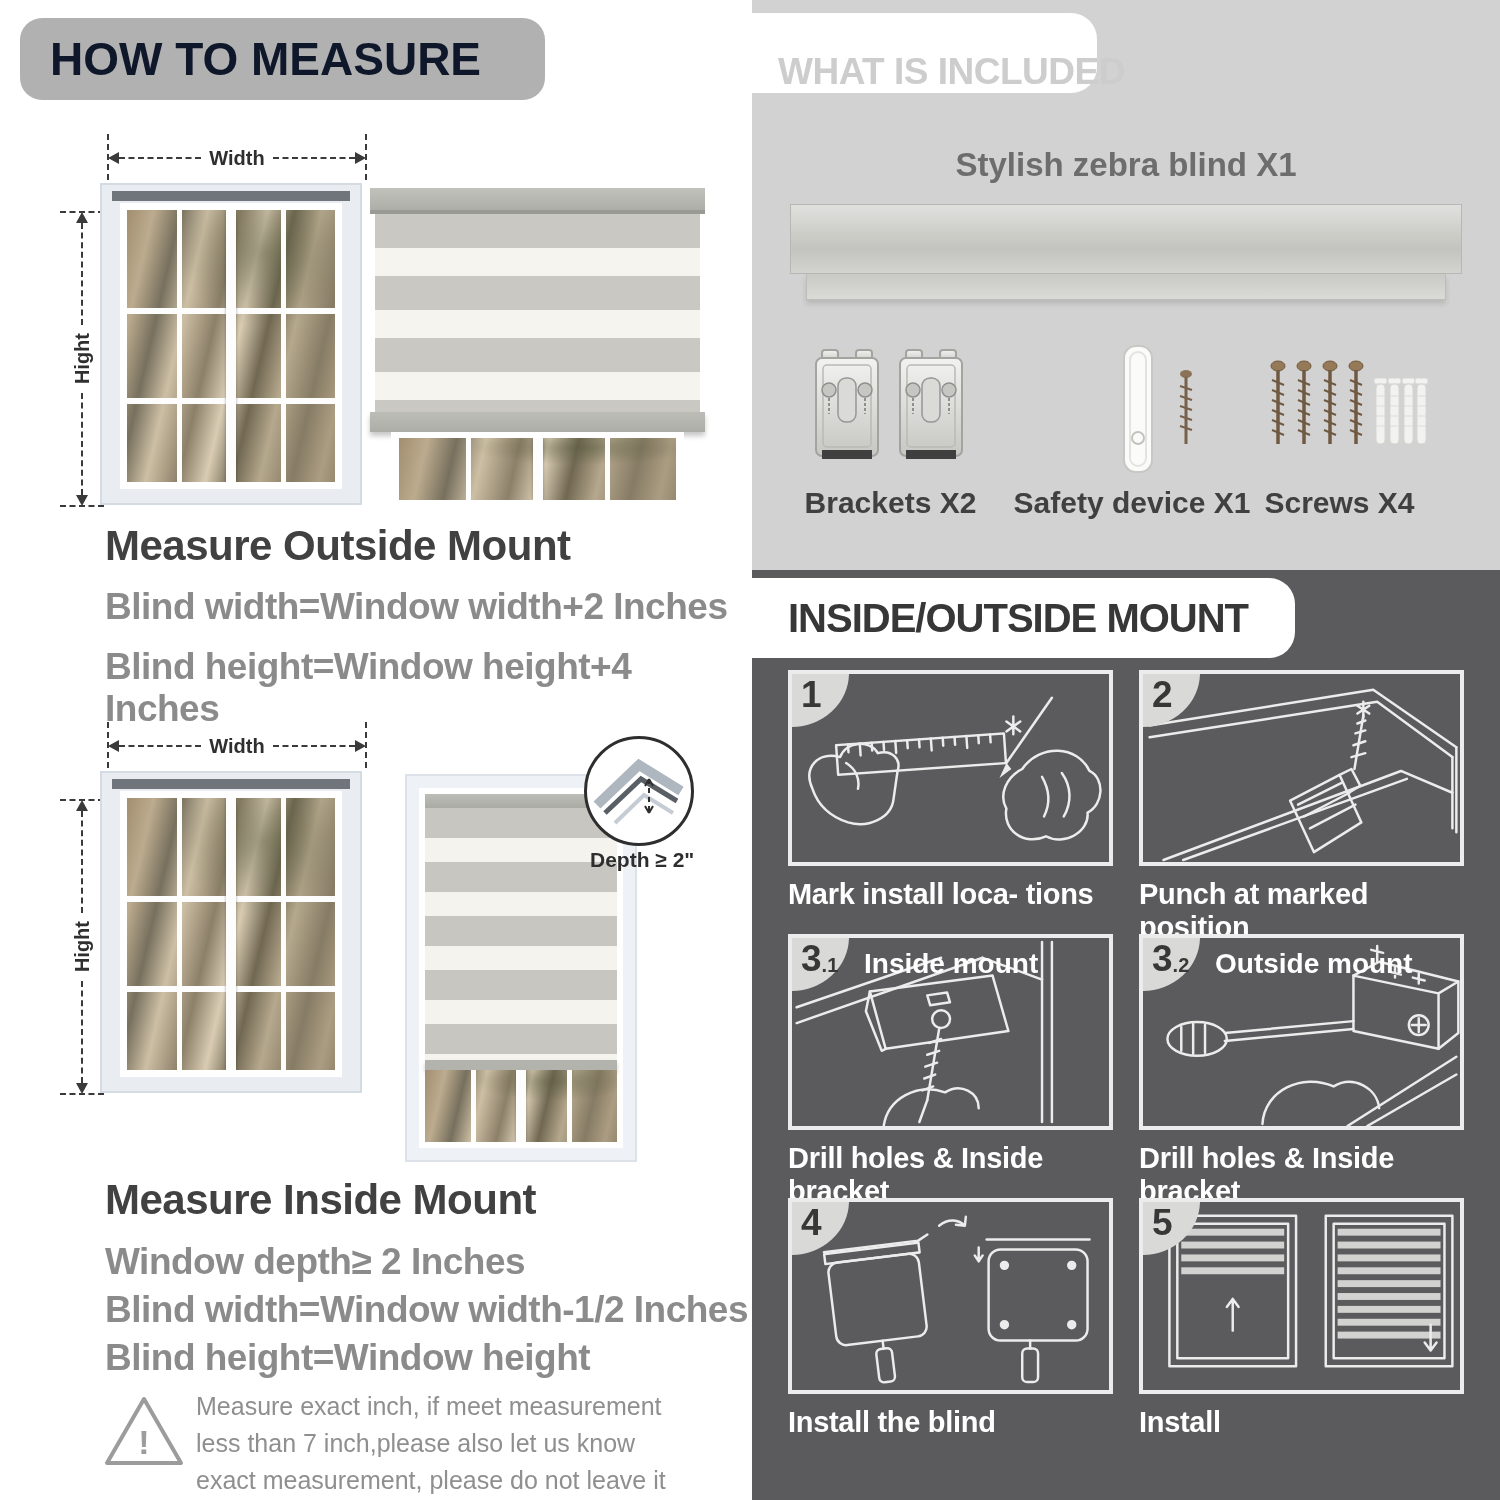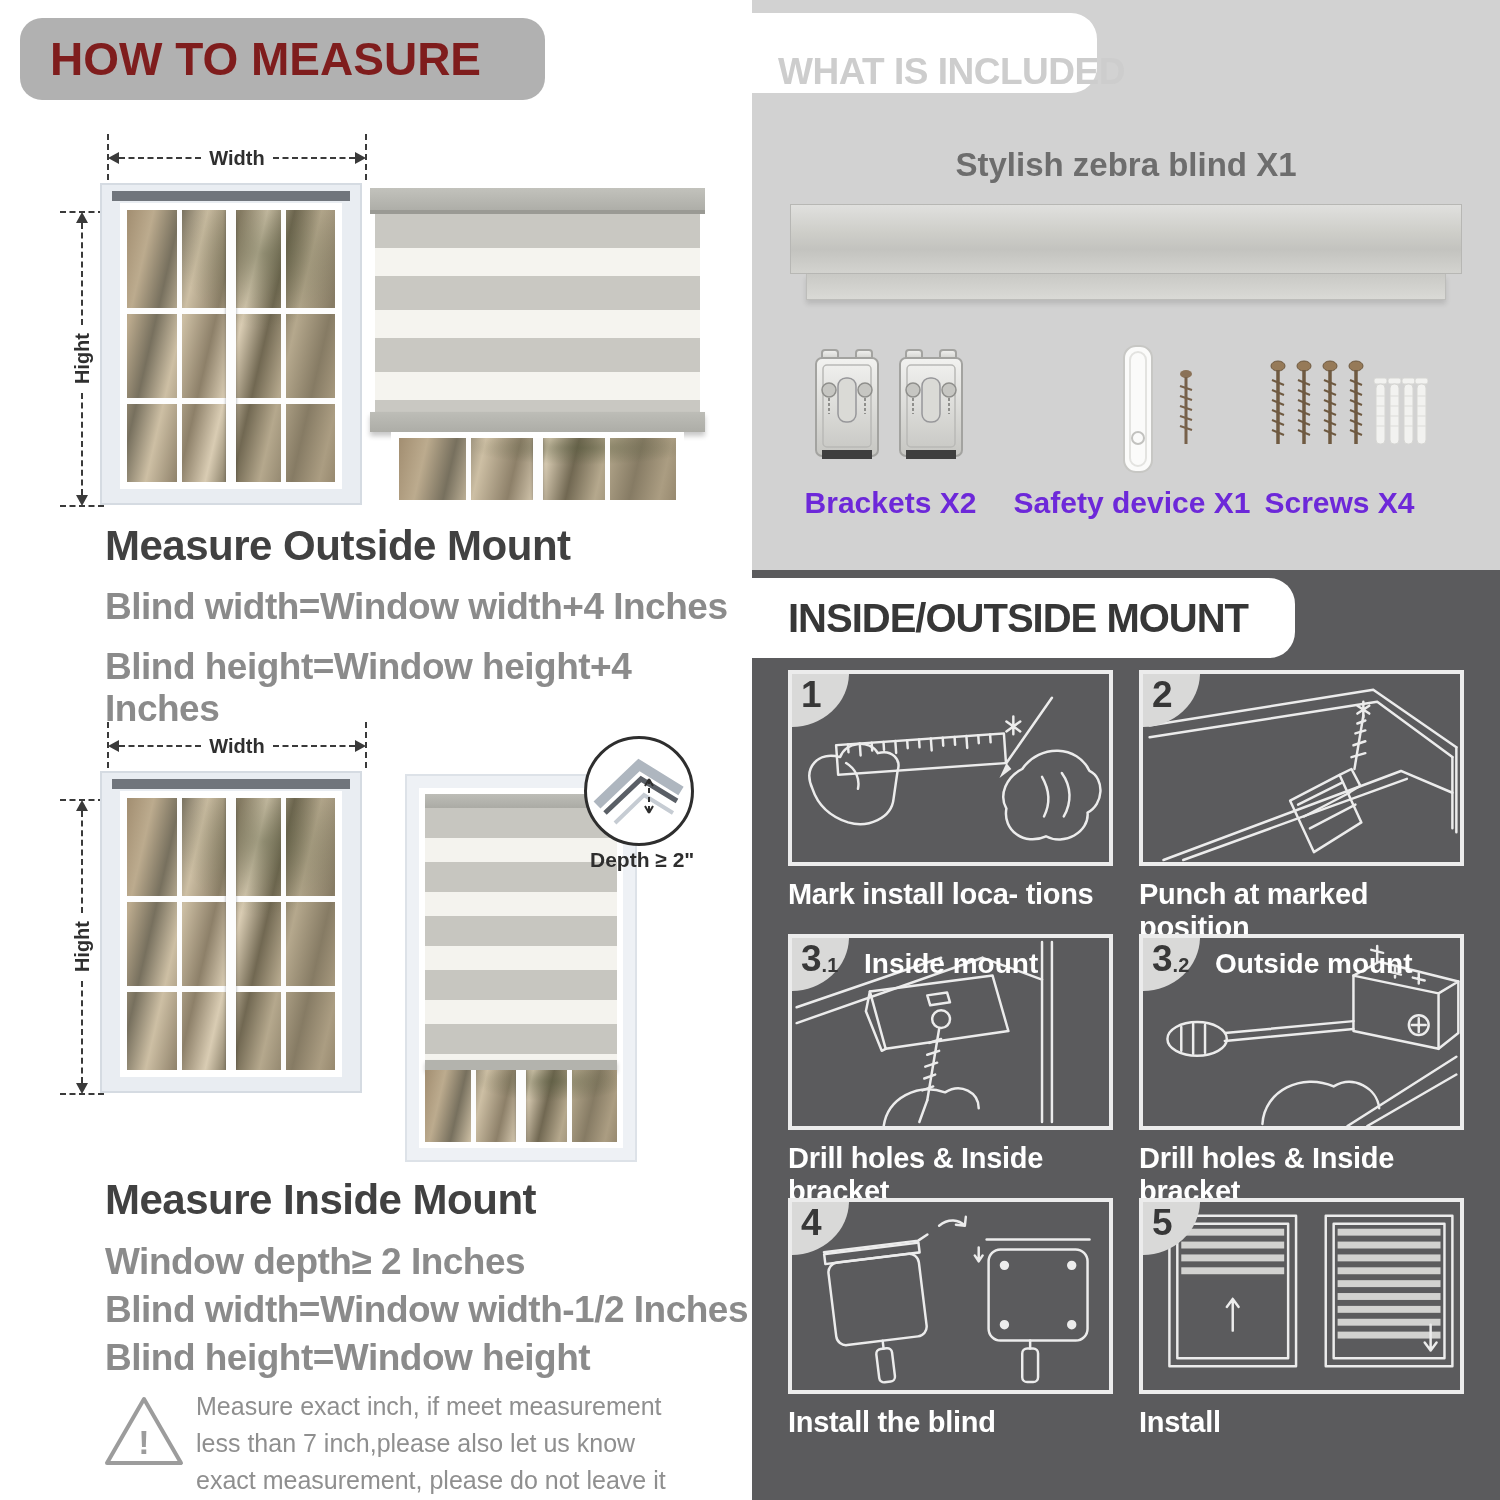--- a/index.html
+++ b/index.html
@@ -4,21 +4,21 @@
 <style>
   html,body{margin:0;padding:0;background:#ffffff;}
   #stage{position:relative;width:1500px;height:1500px;overflow:hidden;
          font-family:"Liberation Sans","DejaVu Sans",sans-serif;background:#fff;}
   .abs{position:absolute;}
 
   
   #left-half{left:0;top:0;width:752px;height:1500px;background:#fff;}
   .banner{left:20px;top:18px;width:525px;height:82px;background:#b1b1b1;border-radius:22px;
           display:flex;align-items:center;padding-left:30px;box-sizing:border-box;}
-  .banner span{color:#7f1d1d;font-weight:700;font-size:46px;letter-spacing:0px;}
+  .banner span{color:#0f172a;font-weight:700;font-size:46px;letter-spacing:0px;}
 
   .section-title{font-weight:700;font-size:42px;color:#414141;letter-spacing:-0.5px;}
   .formula{font-weight:700;font-size:37px;color:#8b8b8b;letter-spacing:-0.5px;}
 
   
   .harrow{display:flex;align-items:center;height:24px;}
   .harrow .seg{flex:1;border-top:2px dashed #3a3a3a;height:0;}
   .harrow .lab{margin:0 8px;font-size:20px;font-weight:700;color:#2f2f2f;white-space:nowrap;}
   .ah-l{width:0;height:0;border-top:6px solid transparent;border-bottom:6px solid transparent;border-right:11px solid #3a3a3a;}
   .ah-r{width:0;height:0;border-top:6px solid transparent;border-bottom:6px solid transparent;border-left:11px solid #3a3a3a;}
@@ -67,21 +67,21 @@
   #right-half{left:752px;top:0;width:748px;height:1500px;}
   #included-panel{left:0;top:0;width:748px;height:570px;background:#d2d2d2;}
   .included-header{left:0;top:13px;width:345px;height:80px;background:#fff;border-radius:0 26px 26px 0;
                    display:flex;align-items:flex-end;padding-left:26px;box-sizing:border-box;}
   .included-header span{color:#cdcdcd;font-weight:700;font-size:37px;letter-spacing:-0.5px;white-space:nowrap;}
   .blind-label{left:0;top:146px;width:748px;text-align:center;font-size:33px;font-weight:700;color:#6d6d6d;}
   .rail-top{left:38px;top:204px;width:672px;height:70px;border:1px solid #b7b7b4;box-sizing:border-box;
             background:linear-gradient(180deg,#e0e0de 0%,#cecec9 40%,#c3c3bf 65%,#d3d3cf 100%);}
   .rail-lip{left:54px;top:274px;width:640px;height:26px;border:1px solid #bdbdba;border-top:none;box-sizing:border-box;
             background:linear-gradient(180deg,#c9c9c5,#dadad6);box-shadow:0 4px 5px rgba(0,0,0,.12);}
-  .item-label{top:486px;text-align:center;font-size:30px;font-weight:700;color:#6d28d9;}
+  .item-label{top:486px;text-align:center;font-size:30px;font-weight:700;color:#404040;}
 
   #mount-panel{left:0;top:570px;width:748px;height:930px;background:#5b5b5d;}
   .mount-header{left:0;top:8px;width:543px;height:80px;background:#fff;border-radius:0 26px 26px 0;
                 display:flex;align-items:center;padding-left:36px;box-sizing:border-box;}
   .mount-header span{color:#373737;font-weight:700;font-size:40px;letter-spacing:-1px;white-space:nowrap;}
 
   .steps-grid{left:36px;top:100px;width:676px;display:grid;grid-template-columns:325px 325px;column-gap:26px;}
   .step-cell{margin-bottom:20px;}
   .step-box{position:relative;height:196px;border:4px solid #ececec;box-sizing:border-box;overflow:hidden;}
   .badge{position:absolute;top:-1px;left:-1px;width:58px;height:54px;background:#d9d9d8;border-radius:0 0 100% 0;
@@ -143,21 +143,21 @@
       <div class="subwin" style="left:16px;right:16px;top:244px;height:76px;">
         <div class="glass" style="left:8px;right:8px;top:6px;bottom:8px;">
           <div class="munt-v1"></div>
             <div class="munt-v2"></div>
           <div class="mull-c"></div>
         </div>
       </div>
     </div>
 
     <div class="abs section-title" style="left:105px;top:522px;">Measure Outside Mount</div>
-    <div class="abs formula" style="left:105px;top:586px;">Blind width=Window width+4 Inches</div>
+    <div class="abs formula" style="left:105px;top:586px;">Blind width=Window width+2 Inches</div>
     <div class="abs formula" style="left:105px;top:646px;">Blind height=Window height+4 Inches</div>
 
     <div class="abs harrow" style="left:108px;top:734px;width:258px;">
       <div class="vtick" style="left:-1px;"></div>
       <div class="ah-l"></div>
       <div class="seg"></div>
       <span class="lab">Width</span>
       <div class="seg"></div>
       <div class="ah-r"></div>
       <div class="vtick" style="right:-1px;"></div>

